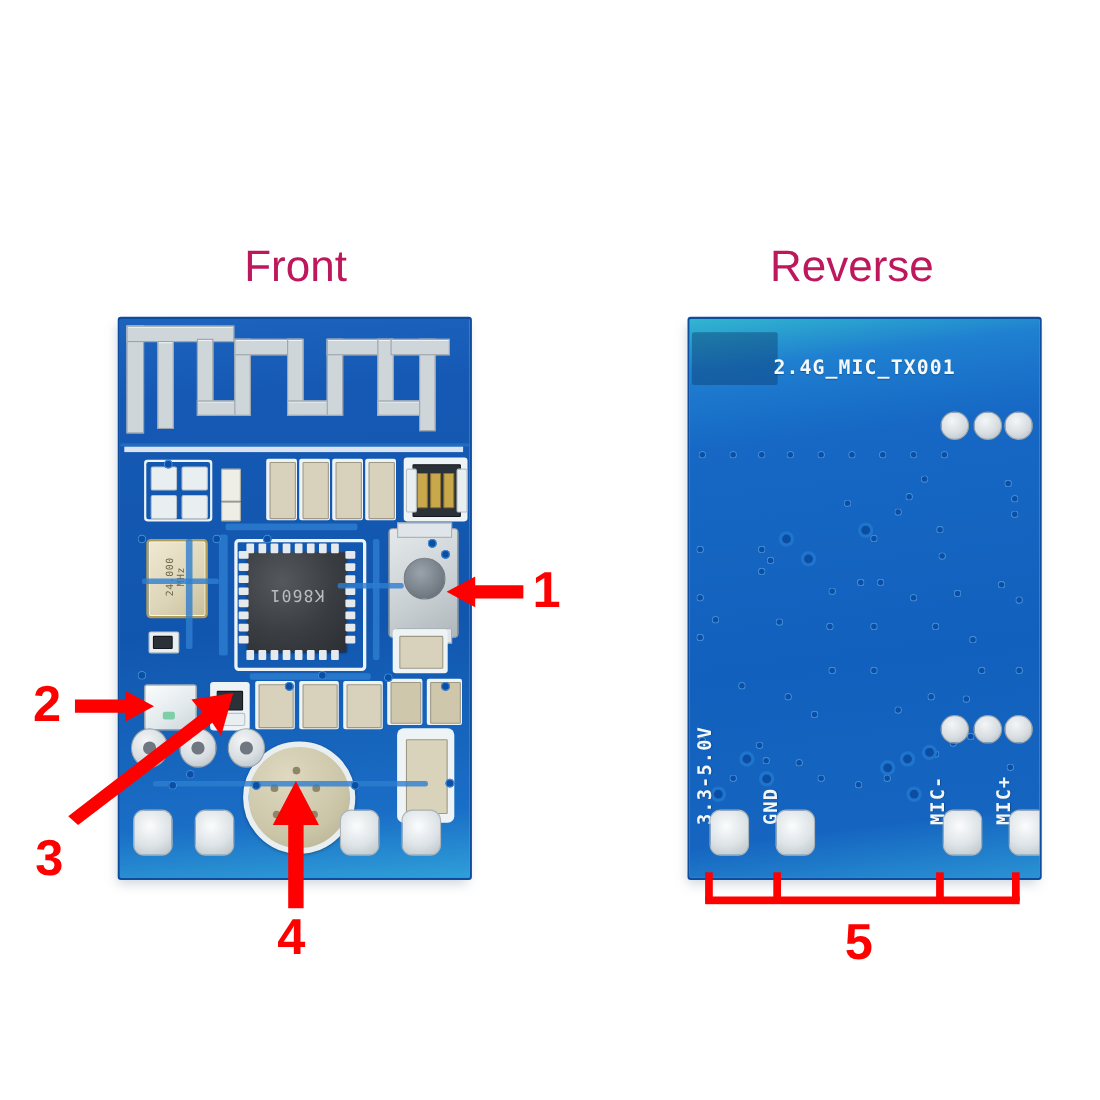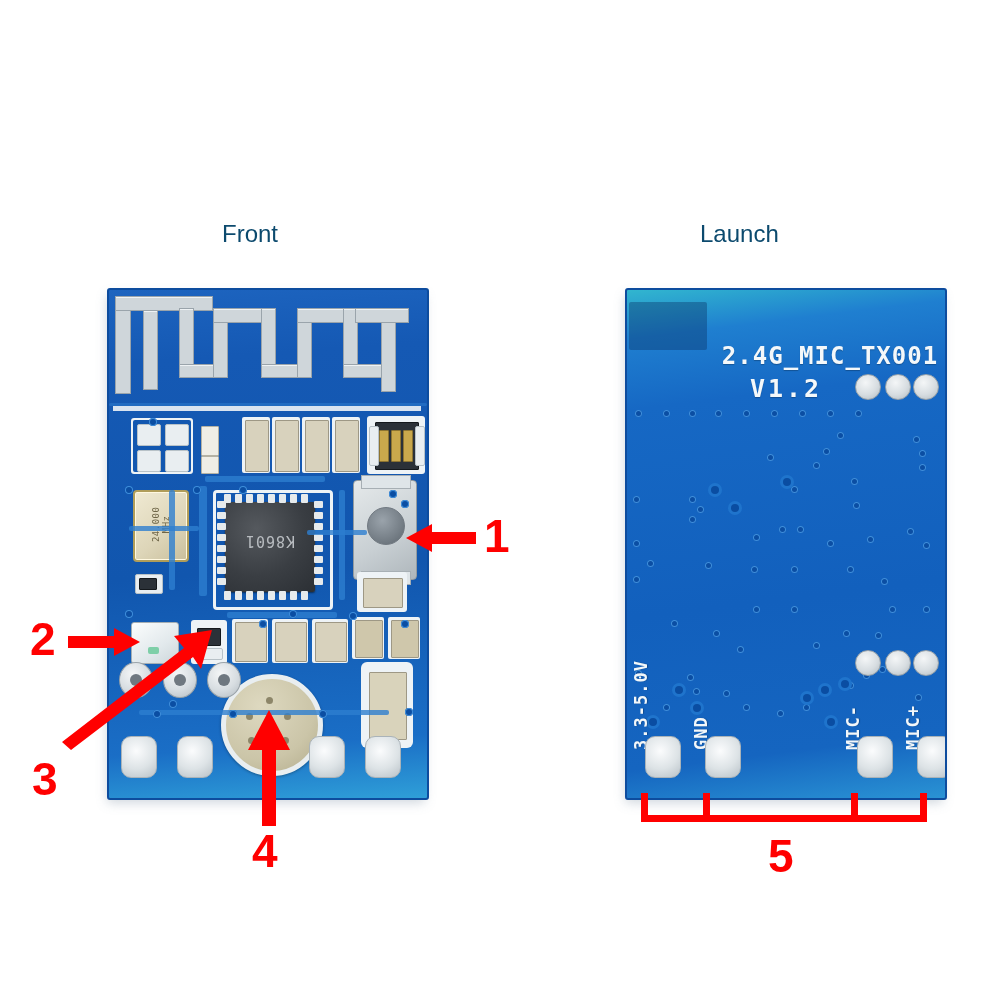--- a/index.html
+++ b/index.html
@@ -4,21 +4,21 @@
 <style>
   html,body{margin:0;padding:0;background:#ffffff;}
   body{width:1000px;height:1000px;position:relative;overflow:hidden;
        font-family:"Liberation Sans","DejaVu Sans",sans-serif;}
 
   .stage{position:absolute;left:0;top:0;width:1000px;height:1000px;background:#fff;}
 
   
   .title{position:absolute;left:0;top:88px;width:1000px;text-align:center;
          font-size:62px;font-weight:bold;color:#FF0000;letter-spacing:0px;line-height:1;}
-  .sublabel{position:absolute;font-size:24px;color:#0c4a6e;line-height:1;white-space:nowrap;}
+  .sublabel{position:absolute;font-size:40px;color:#be185d;line-height:1;white-space:nowrap;}
   .lbl-front{left:222px;top:222px;}
   .lbl-reverse{left:700px;top:222px;}
 
   
   .board{position:absolute;border-radius:3px;overflow:hidden;}
   .shadow{position:absolute;border-radius:4px;
           box-shadow:0 7px 11px rgba(120,140,160,.35);}
 
   
   #front-board{left:107px;top:288px;width:318px;height:508px;
@@ -91,21 +91,21 @@
         background:radial-gradient(circle at 40% 32%,#f4f6f7,#d7dde1 55%,#b2bbc1);
         border:1px solid #9aa3a9;}
   .thp-r b{position:absolute;left:50%;top:50%;width:12px;height:12px;margin:-6px 0 0 -6px;
         border-radius:50%;background:#6f7880;display:block;}
 
   
   .rev-silk{position:absolute;width:100%;text-align:center;color:#f4f8fa;
         font-family:"DejaVu Sans Mono",monospace;font-weight:bold;line-height:1;
         text-shadow:0 1px 1px rgba(0,0,0,.25);}
   #rs1{top:22px;font-size:25px;letter-spacing:3px;}
-  #rs2{top:54px;font-size:24px;letter-spacing:1px;padding-left:44px;}
+  #rs2{top:36px;font-size:18px;letter-spacing:1px;}
   #rs3{top:86px;font-size:25px;letter-spacing:3px;}
   .pinlabel{position:absolute;color:#f2f7fa;font-family:"DejaVu Sans Mono",monospace;
         font-weight:bold;font-size:17px;letter-spacing:1px;white-space:nowrap;
         transform-origin:left bottom;transform:rotate(-90deg);
         text-shadow:0 1px 1px rgba(0,0,0,.25);}
   #darkpatch{position:absolute;left:2px;top:12px;width:78px;height:48px;
         background:rgba(8,48,98,.38);border-radius:2px;}
 
   
   .num{position:absolute;color:#FF0000;font-size:46px;font-weight:bold;line-height:1;}
@@ -114,21 +114,21 @@
   .bk-h{position:absolute;background:#FF0000;height:7px;}
   .bk-v{position:absolute;background:#FF0000;width:7px;}
 </style>
 </head>
 <body>
 
 <div class="stage">
 
 
   <div class="sublabel lbl-front">Front</div>
-  <div class="sublabel lbl-reverse">Launch</div>
+  <div class="sublabel lbl-reverse">Reverse</div>
 
   <div class="shadow" style="left:107px;top:288px;width:318px;height:508px;"></div>
   <div class="board" id="front-board">
     <div class="brd-inner" id="front-inner">
         <div class="ant" style="left:6px;top:6px;width:14px;height:96px;"></div>
         <div class="ant" style="left:6px;top:6px;width:96px;height:13px;"></div>
         <div class="ant" style="left:34px;top:20px;width:13px;height:78px;"></div>
         <div class="ant" style="left:70px;top:18px;width:13px;height:68px;"></div>
         <div class="ant" style="left:70px;top:74px;width:46px;height:12px;"></div>
         <div class="ant" style="left:104px;top:18px;width:13px;height:68px;"></div>
@@ -279,21 +279,20 @@
         <div class="via" style="left:210px;top:420px;width:8px;height:8px;"></div>
         <div class="via" style="left:280px;top:200px;width:8px;height:8px;"></div>
         <div class="via" style="left:40px;top:128px;width:8px;height:8px;"></div>
       </div>
   </div>
 
   <div class="shadow" style="left:625px;top:288px;width:318px;height:508px;"></div>
   <div class="board" id="rev-board">
     <div id="darkpatch"></div>
     <div class="rev-silk" id="rs2">2.4G_MIC_TX001</div>
-    <div class="rev-silk" id="rs3">V1.2</div>
     <div class="brd-inner" id="rev-inner">
         <div class="via" style="left:8px;top:120px;width:7px;height:7px;"></div>
         <div class="via" style="left:36px;top:120px;width:7px;height:7px;"></div>
         <div class="via" style="left:62px;top:120px;width:7px;height:7px;"></div>
         <div class="via" style="left:88px;top:120px;width:7px;height:7px;"></div>
         <div class="via" style="left:116px;top:120px;width:7px;height:7px;"></div>
         <div class="via" style="left:144px;top:120px;width:7px;height:7px;"></div>
         <div class="via" style="left:172px;top:120px;width:7px;height:7px;"></div>
         <div class="via" style="left:200px;top:120px;width:7px;height:7px;"></div>
         <div class="via" style="left:228px;top:120px;width:7px;height:7px;"></div>

